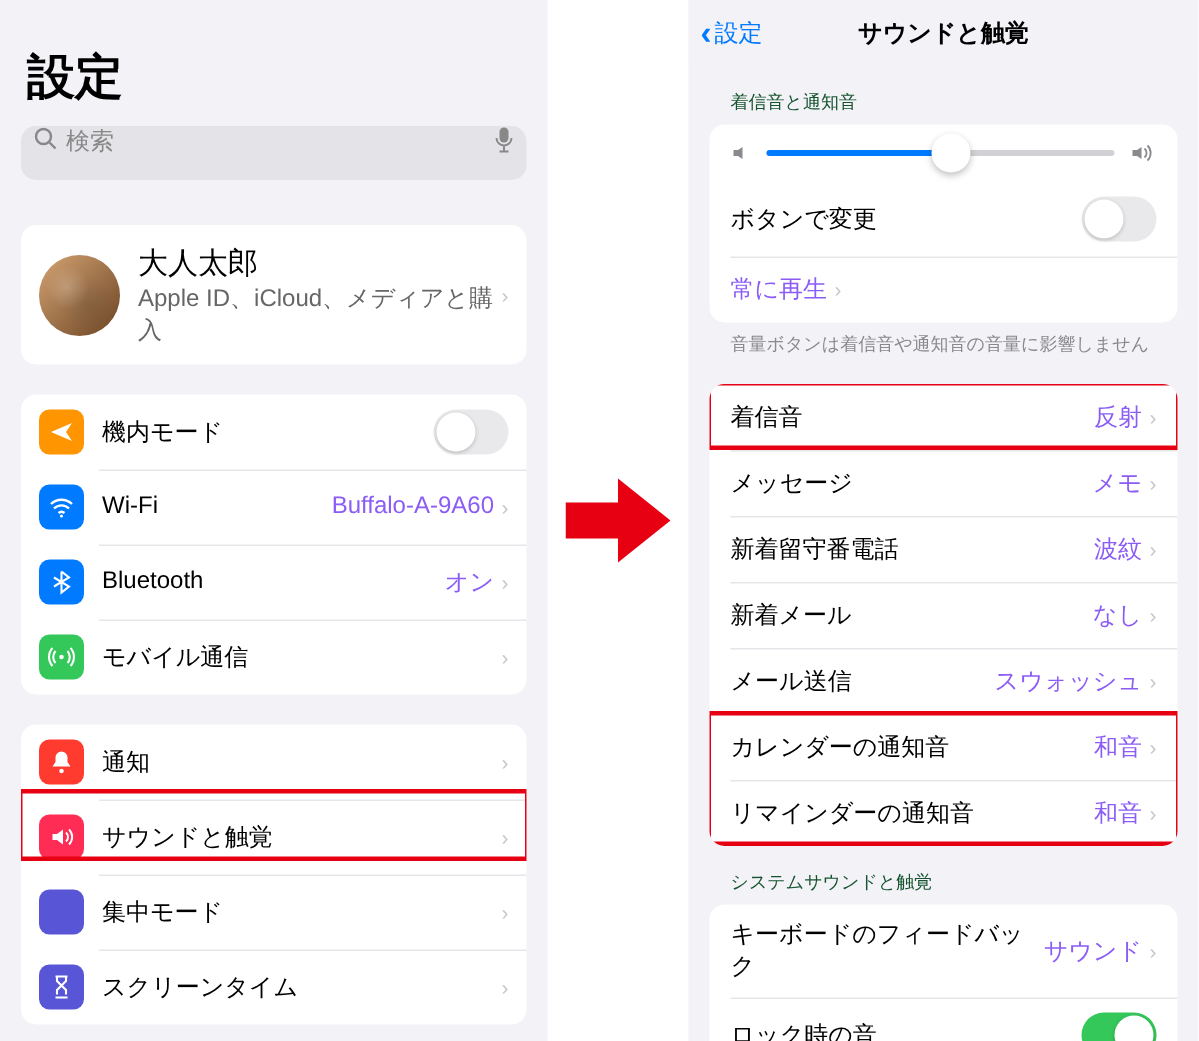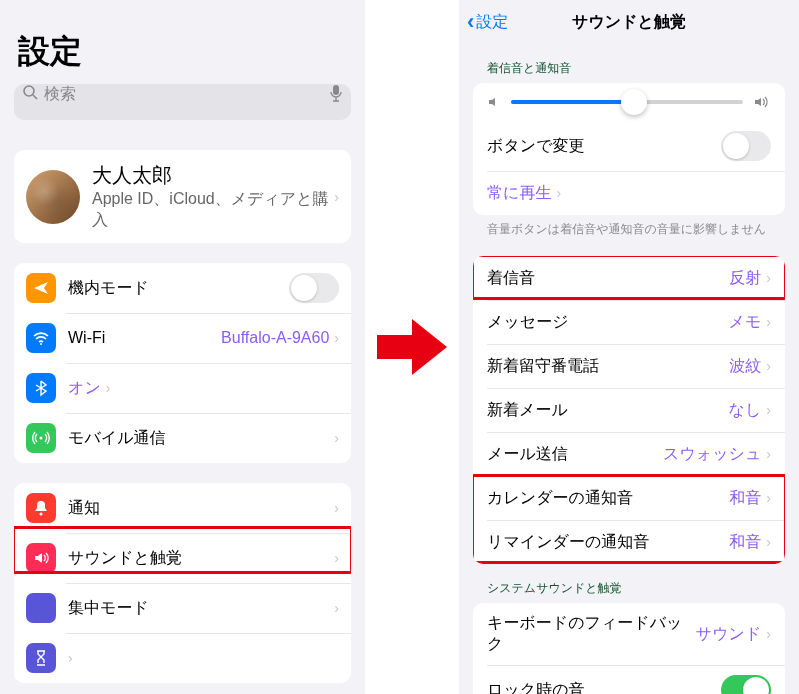--- a/index.html
+++ b/index.html
@@ -112,20 +112,21 @@
       <span class="row-label">Wi-Fi</span>
       <span class="row-value">Buffalo-A-9A60</span>
       <span class="chev">›</span>
     </div>
     <div class="row">
       <div class="icon-box" style="background:#007aff">
           <svg width="18" height="18" viewBox="0 0 18 18">
             <path d="M9 2v14l5-4-10-6m0 6l10-6-5-4" stroke="#fff" stroke-width="1.4" fill="none"></path>
           </svg>
         </div>
+      <span class="row-label">Bluetooth</span>
       <span class="row-value">オン</span>
       <span class="chev">›</span>
     </div>
     <div class="row">
       <div class="icon-box" style="background:#34c759">
           <svg width="18" height="18" viewBox="0 0 18 18">
             <path d="M5 5a6 6 0 000 8M3 3a9 9 0 000 12M13 5a6 6 0 010 8M15 3a9 9 0 010 12" stroke="#fff" stroke-width="1.4" fill="none"></path>
             <circle cx="9" cy="9" r="1.5" fill="#fff"></circle>
           </svg>
         </div>
@@ -163,20 +164,21 @@
         </div>
       <span class="row-label">集中モード</span>
       <span class="chev">›</span>
     </div>
     <div class="row">
       <div class="icon-box" style="background:#5856d6">
           <svg width="18" height="18" viewBox="0 0 18 18">
             <path d="M5 2h8M5 16h8M6 2v3l3 3-3 3v3M12 2v3l-3 3 3 3v3" stroke="#fff" stroke-width="1.4" fill="none"></path>
           </svg>
         </div>
+      <span class="row-label">スクリーンタイム</span>
       <span class="chev">›</span>
     </div>
     <div class="hl" style="top:43px;left:-2px;right:-2px;height:48px"></div>
   </div>
 
   <div class="card">
     <div class="row">
       <div class="icon-box" style="background:#8e8e93"></div>
       <span class="row-label">一般</span>
 

